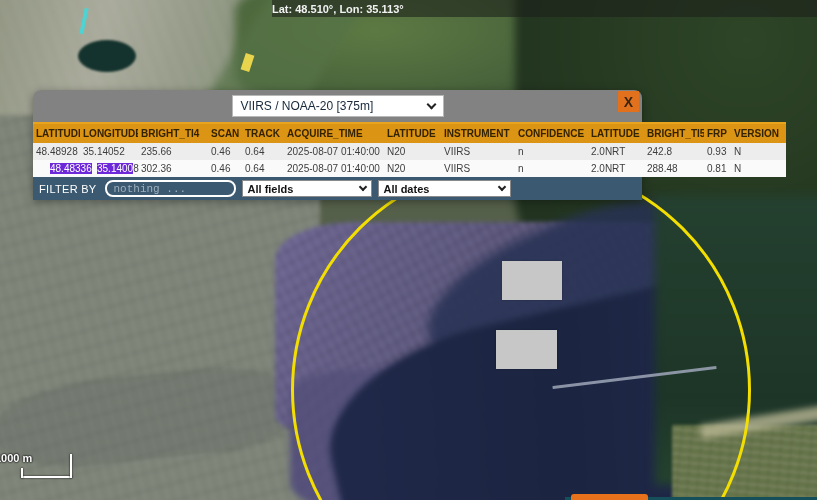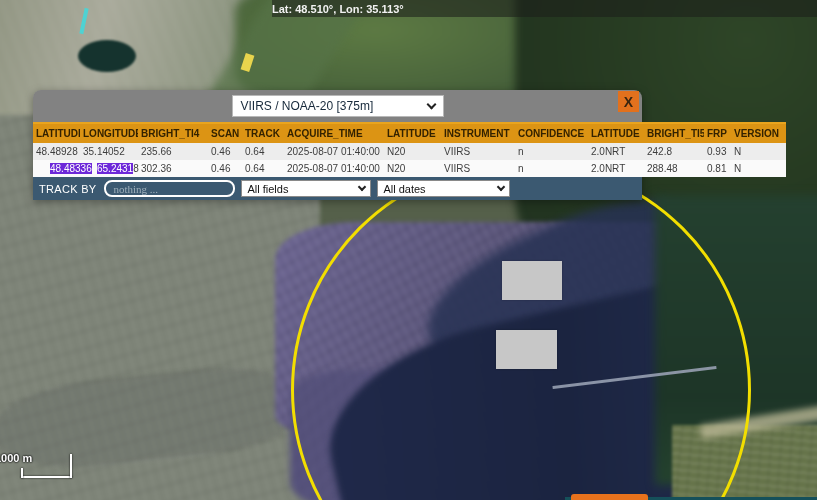--- a/index.html
+++ b/index.html
@@ -102,25 +102,25 @@
   .fire-table td { font-size:10px; color:#3d3d3d; padding:3px 0 3px 3px; white-space:nowrap; overflow:visible; }
   .fire-table tr.r0 td { background:#ededed; }
   .fire-table tr.r1 td { background:#fafafa; }
   .sel { background:#6d28d9; color:#fff;margin-left:14px; }
 
   .filter-row { height:23px; background:#3b5971; display:flex; align-items:center;
     color:#fff; font-size:11px; border-radius:0; }
   .filter-row .flabel { margin-left:6px; letter-spacing:.3px; }
   .filter-input { margin-left:8px; width:131px; height:17px; background:transparent;
     border:2px solid #fff; border-radius:8px; color:#dfe7ee; font-size:11px; padding:0 7px;
-    font-family:Liberation Serif, serif; }
+    font-family:Liberation Mono, monospace; }
   .filter-input::placeholder { color:#9fb0bc; }
   .mini-select { height:17px; background:#fff; border:1px solid #8a8a8a; display:flex; align-items:center;
     font-size:11px; color:#111; padding:0 5px; cursor:pointer; margin-left:6px; }
-  .mini-select .lbl { flex:1; }
+  .mini-select .lbl { flex:1;font-weight:bold; }
   .mini-select.fields { width:130px; }
   .mini-select.dates  { width:133px;align-items:center; }
   .mini-select .chev { width:6px; height:6px; }
 
   
   .scalebar { position:absolute; left:0; top:450px; width:90px; height:36px; color:#fff; }
   .scalebar .txt { position:absolute; left:-5px; top:2px; font-size:11px; font-weight:bold;
     text-shadow:0 0 2px #000, 0 0 2px #000; }
   .scalebar .h   { position:absolute; left:21px; top:26px; width:51px; height:2px; background:#fff; box-shadow:0 0 2px #000; }
   .scalebar .tr  { position:absolute; left:70px; top:4px;  width:2px; height:24px; background:#fff; box-shadow:0 0 2px #000; }
@@ -221,38 +221,38 @@
           <td>N20</td>
           <td>VIIRS</td>
           <td>n</td>
           <td>2.0NRT</td>
           <td>242.8</td>
           <td>0.93</td>
           <td>N</td>
         </tr>
         <tr class="r1">
           <td><span class="sel">48.48336</span></td>
-          <td><span class="sel">65.2431</span><span>8</span></td>
+          <td><span class="sel">35.1400</span><span>8</span></td>
           <td>302.36</td>
           <td>0.46</td>
           <td>0.64</td>
           <td>2025-08-07 01:40:00</td>
           <td>N20</td>
           <td>VIIRS</td>
           <td>n</td>
           <td>2.0NRT</td>
           <td>288.48</td>
           <td>0.81</td>
           <td>N</td>
         </tr>
       </tbody>
     </table>
 
     <div class="filter-row">
-      <span class="flabel">TRACK BY</span>
+      <span class="flabel">FILTER BY</span>
       <input class="filter-input" type="text" placeholder="nothing ..." style="">
       <div class="mini-select fields">
         <span class="lbl">All fields</span>
         <span class="chev"></span>
       </div>
       <div class="mini-select dates">
         <span class="lbl">All dates</span>
         <span class="chev"></span>
       </div>
     </div>

